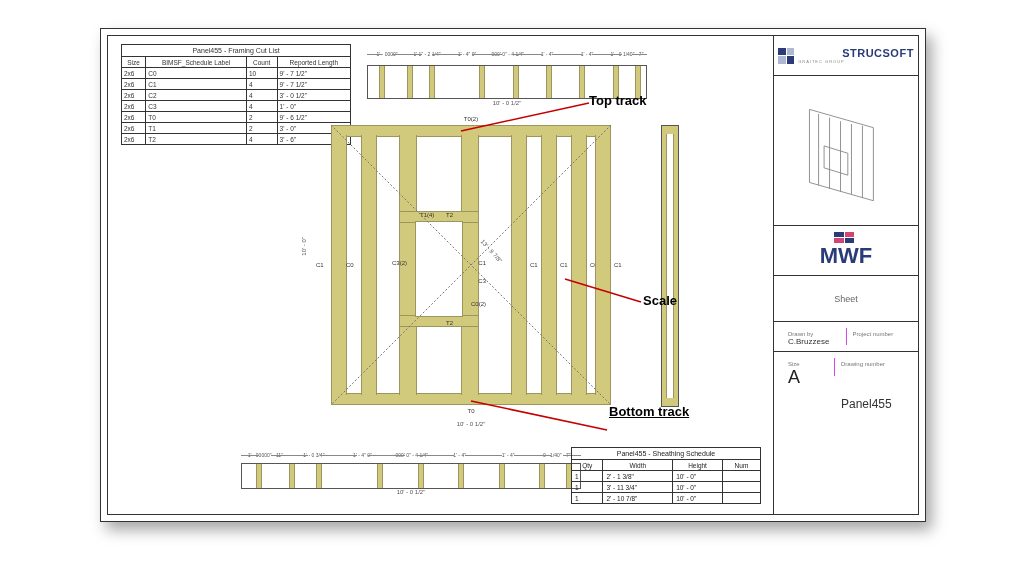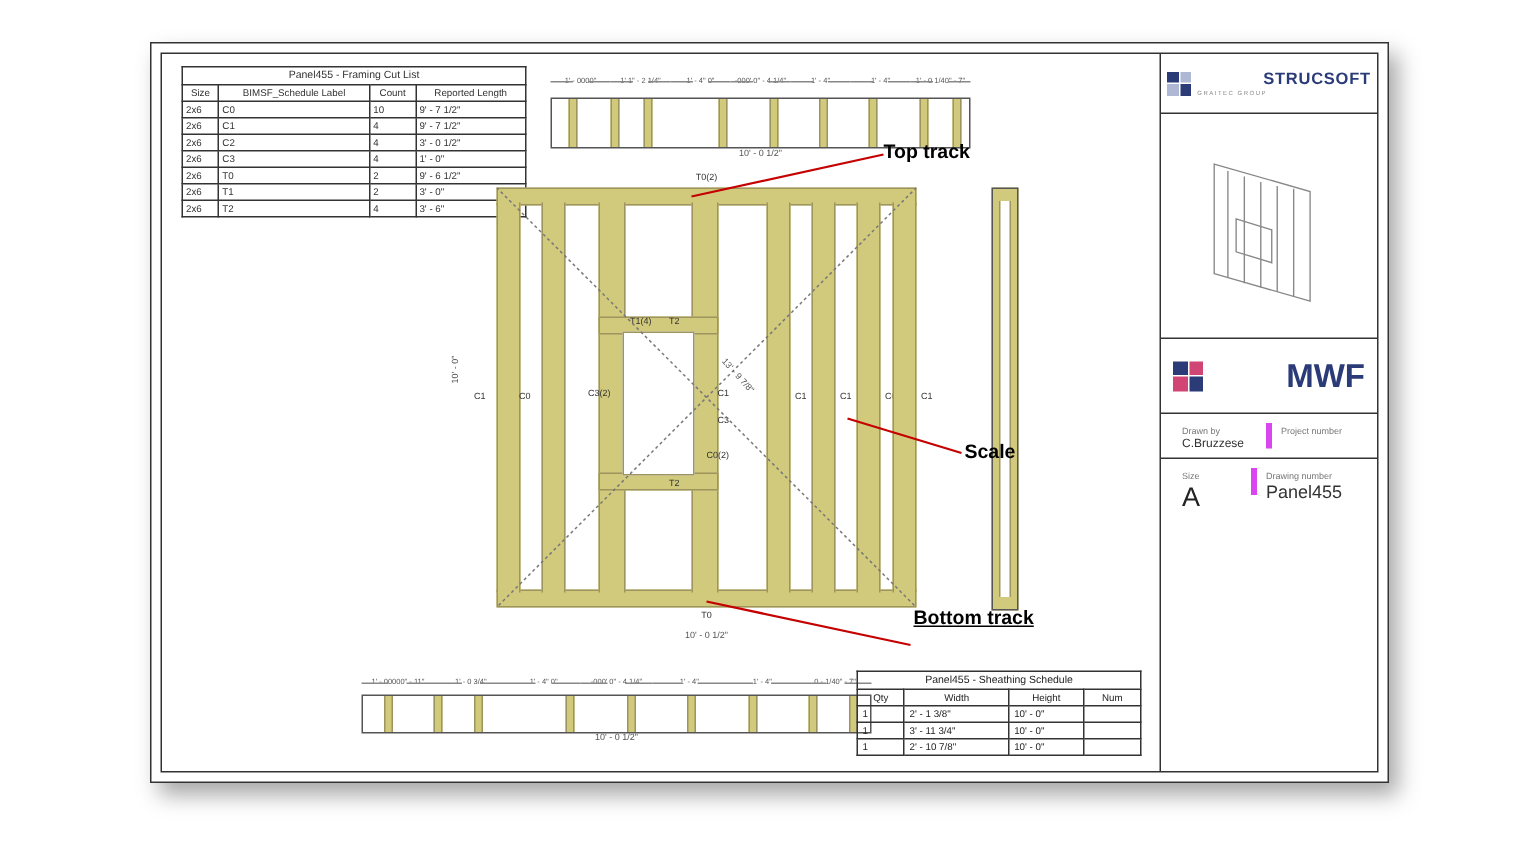--- a/index.html
+++ b/index.html
@@ -89,28 +89,28 @@
   .titlecol>div{border-bottom:1px solid #333;padding:6px 8px;box-sizing:border-box;}
   .logo1{height:40px;display:flex;align-items:center;justify-content:center;}
   .brand{display:flex;gap:4px;align-items:center;font-weight:700;}
   .brand .mark{display:grid;grid-template-columns:1fr 1fr;grid-template-rows:1fr 1fr;width:16px;height:16px;gap:1px;}
   .brand .mark span{background:#2a3b78;}
   .brand .mark span:nth-child(2),.brand .mark span:nth-child(3){background:#aeb7d3;}
   .brand .txt{font-size:11px;letter-spacing:0.5px;color:#2a3b78;margin-left:44px;}
   .brand .sub{display:block;font-size:4px;font-weight:400;color:#888;letter-spacing:1px;}
   .iso{height:150px;position:relative;}
   .iso svg{width:100%;height:100%;}
-  .logo2{height:50px;display:flex;align-items:center;justify-content:space-between;font-weight:700;font-size:22px;}
+  .logo2{height:50px;display:flex;align-items:center;justify-content:flex-end;font-weight:700;font-size:22px;flex-direction:column;}
   .logo2 .mark{display:inline-grid;grid-template-columns:1fr 1fr;grid-template-rows:1fr 1fr;width:20px;height:20px;gap:1px;margin-right:4px;}
   .logo2 .mark span{background:#2a3b78;}
   .logo2 .mark span:nth-child(2),.logo2 .mark span:nth-child(3){background:#d04574;}
   .logo2 .t{color:#2a3b78;}
   .pn,.sh{height:46px;display:flex;align-items:center;justify-content:center;font-size:9px;color:#666;}
   .tb-row{display:flex;height:30px;padding:0;}
-  .tb-row>div{flex:1;border-right:4px solid #d946ef;padding:3px 6px;}
+  .tb-row>div{flex:1;border-right:1px solid #d946ef;padding:3px 6px;}
   .tb-row>div:last-child{border-right:none;}
   .tb-row .k{font-size:6px;color:#777;}
   .tb-row .v{font-size:8px;color:#333;}
   .tb-size .big{font-size:18px;font-weight:400;}
 </style>
 </head>
 <body>
 
 <div class="stage">
   <div class="sheet">
@@ -348,36 +348,37 @@
       </div>
       <div class="logo2">
         <span class="mark">
             <span></span>
             <span></span>
             <span></span>
             <span></span>
           </span>
         <span class="t">MWF</span>
       </div>
+      <div class="sh">Sheet</div>
       <div class="tb-row">
         <div>
             <div class="k">Drawn by</div>
              <div class="v">C.Bruzzese</div>
           </div>
         <div>
             <div class="k">Project number</div>
              <div class="v"></div>
           </div>
       </div>
       <div class="tb-row tb-size" style="border-bottom:none;">
         <div style="flex:0 0 40px;">
             <div class="k">Size</div>
              <div class="big">A</div>
           </div>
         <div>
             <div class="k">Drawing number</div>
-             <div class="v" style="font-size:12px;">Panel455</div>
+             <div class="v" style="font-size:12px;margin-top:30px;">Panel455</div>
           </div>
       </div>
     </div>
 
   </div>
 </div>
 
 </body></html>

